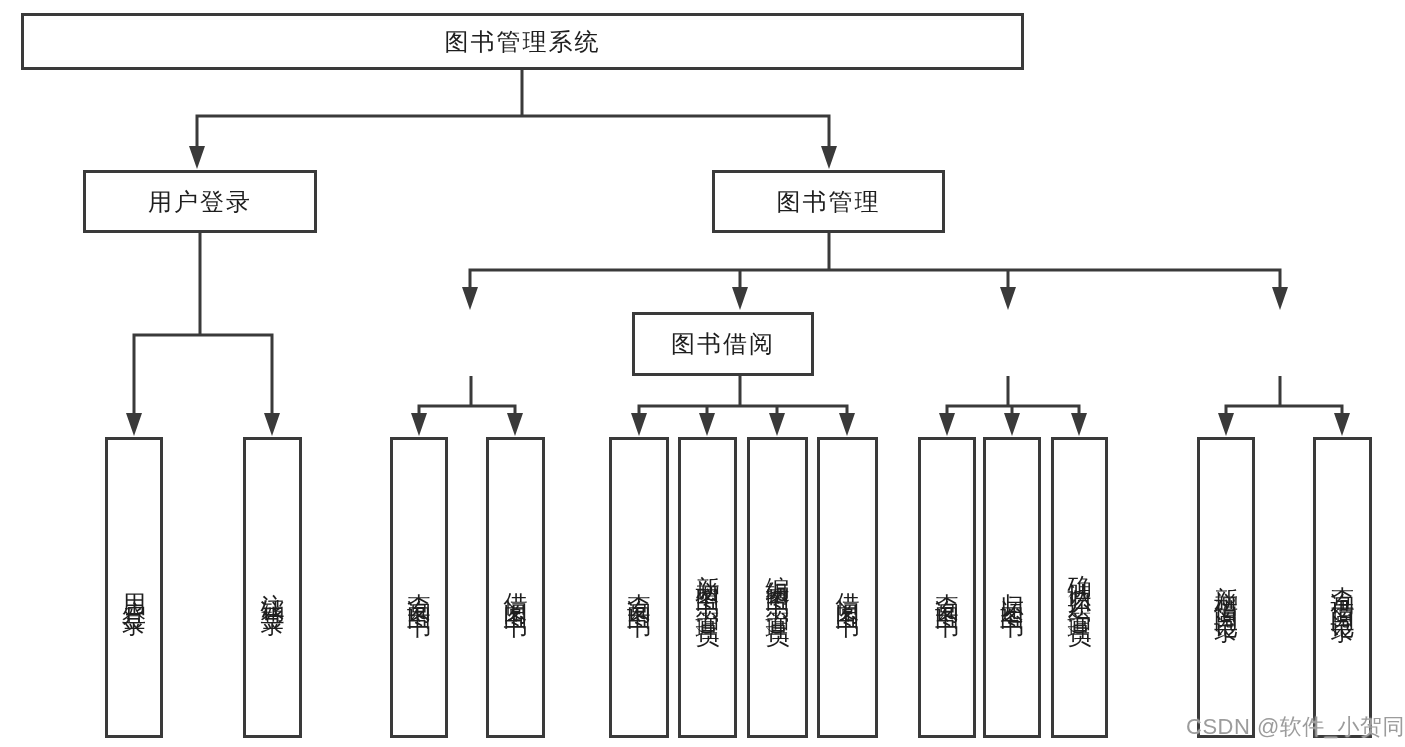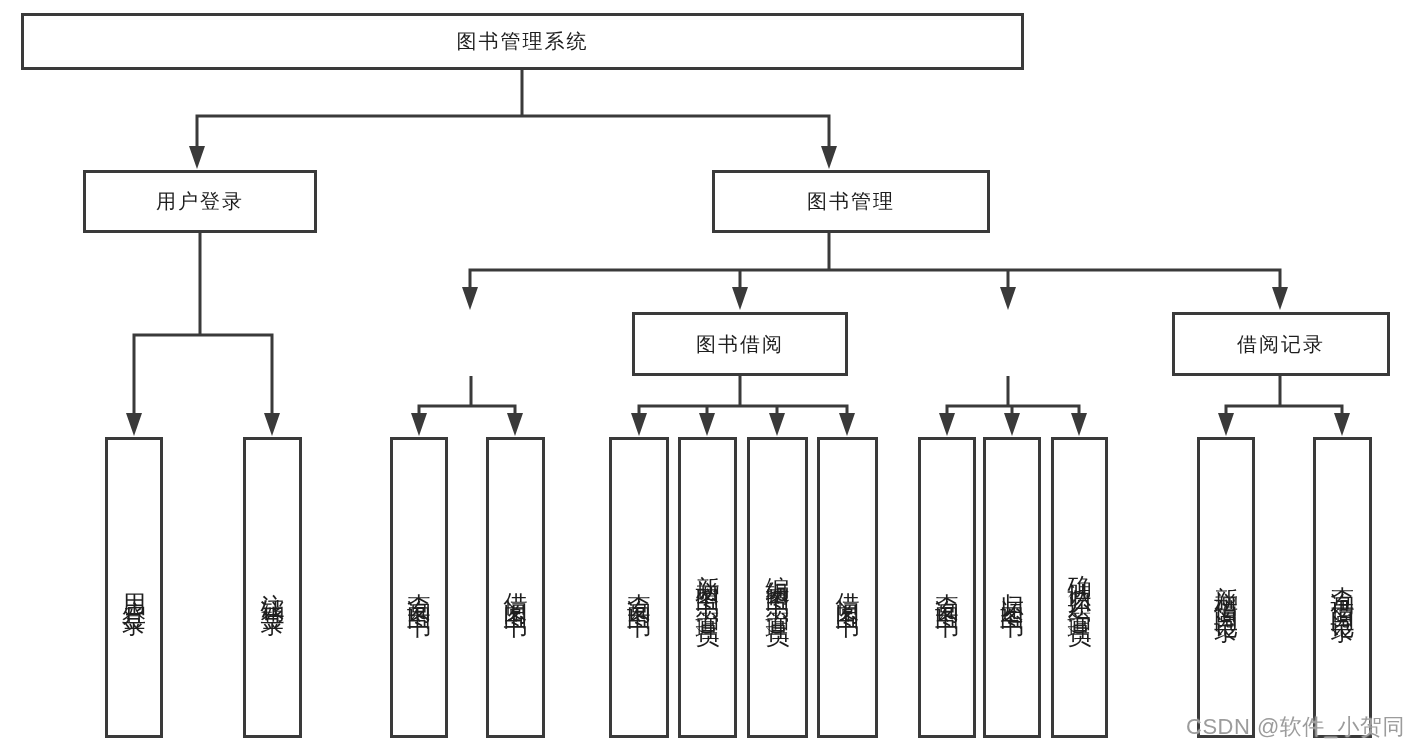--- a/index.html
+++ b/index.html
@@ -17,21 +17,21 @@
     border: 3px solid #3a3a3a;
     background: #ffffff;
     display: flex;
     align-items: center;
     justify-content: center;
     color: #1e1e1e;
     box-sizing: border-box;
     z-index: 2;
   }
   .node.h span {
-    font-size: 20px;
+    font-size: 24px;
     letter-spacing: 2px;
     white-space: nowrap;
   }
   .node.v span {
     writing-mode: vertical-rl;
     text-orientation: mixed;
     font-size: 24px;
     letter-spacing: 7px;
     line-height: 1;
   }
@@ -86,29 +86,26 @@
     </g>
   </svg>
 
   <div class="node h" style="left:21px;top:13px;width:1003px;height:57px">
     <span>图书管理系统</span>
   </div>
 
   <div class="node h" style="left:83px;top:170px;width:234px;height:63px">
     <span>用户登录</span>
   </div>
-  <div class="node h" style="left:712px;top:170px;width:278px;height:63px">
+  <div class="node h" style="left:712px;top:170px;width:233px;height:63px">
     <span>图书管理</span>
   </div>
 
-  <div class="node h" style="left:632px;top:312px;width:216px;height:64px">
+  <div class="node h" style="left:632px;top:312px;width:182px;height:64px">
     <span>图书借阅</span>
-  </div>
-  <div class="node h" style="left:1172px;top:312px;width:218px;height:64px">
-    <span>借阅记录</span>
   </div>
 
   <div class="node v" style="left:105px;top:437px;width:58px;height:301px">
     <span>用户登录</span>
   </div>
   <div class="node v" style="left:243px;top:437px;width:59px;height:301px">
     <span>注销登录</span>
   </div>
 
   <div class="node v" style="left:390px;top:437px;width:58px;height:301px">

